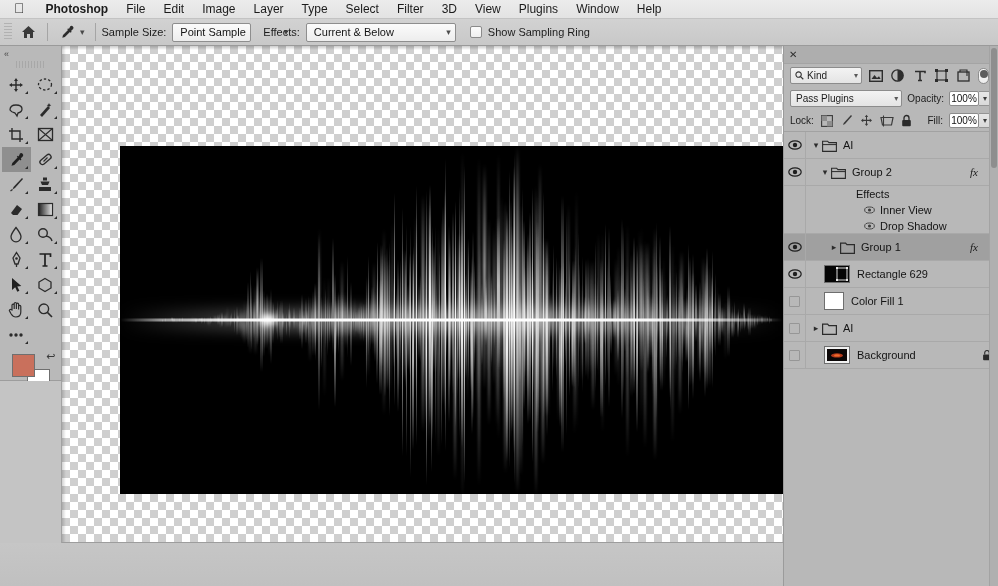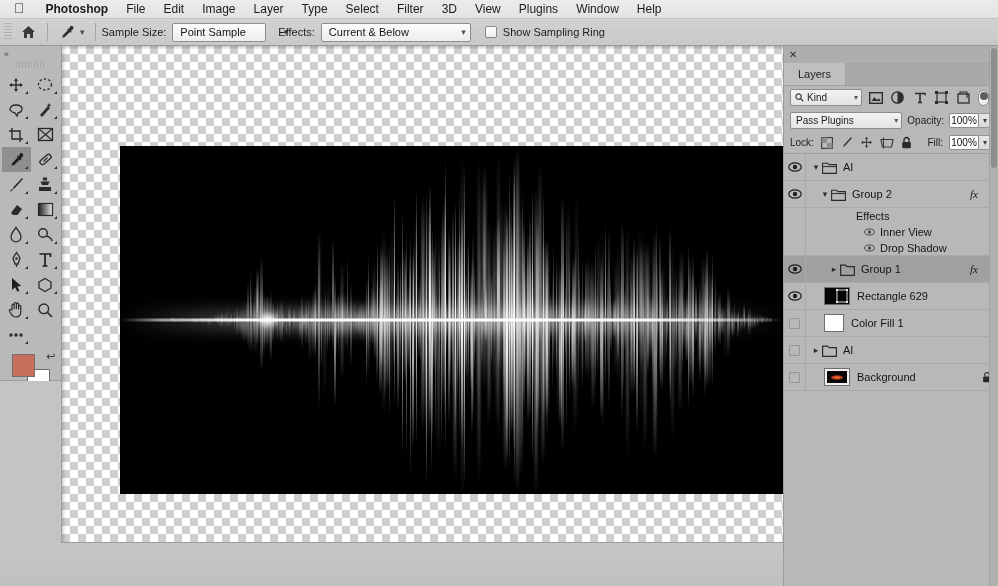--- a/index.html
+++ b/index.html
@@ -299,21 +299,21 @@
     </div>
     <div class="ob-sep"></div>
     <div class="ob-tool">
       <svg width="17" height="17" viewBox="0 0 17 17">
         <path d="M12.3 2.2 a2 2 0 0 1 2.8 2.8 l-2.1 2.1 l.7 .7 l-1 1 l-.8-.8 l-5 5 l-2.6 .7 l.7-2.6 l5-5 l-.8-.8 l1-1 l.7 .7 z" fill="#2d2d2d"></path>
       </svg>
       <span class="cv" style="font-size:9px;opacity:.75;">▾</span>
     </div>
     <div class="ob-sep"></div>
     <span class="ob-label">Sample Size:</span>
-    <div class="ob-select" style="width:94px;margin-left:6px;gap:28px;">
+    <div class="ob-select" style="width:79px;margin-left:6px;gap:28px;">
       <span>Point Sample</span>
       <span class="cv">▾</span>
     </div>
     <span class="ob-label" style="margin-left:12px;">Effects:</span>
     <div class="ob-select" style="width:150px;margin-left:6px;">
       <span>Current &amp; Below</span>
       <span class="cv">▾</span>
     </div>
     <div class="ob-checkrow">
       <div class="ob-check"></div>
@@ -927,25 +927,20 @@
     </div>
   </div>
   <div id="lowerstrip"></div>
 
   <div id="rightpanel">
 
     <div id="panel-titlebar">
       <span class="panel-close">✕</span>
     </div>
 
-    <div id="panel-tabs">
-      <div class="panel-tab">
-        <span>Layers</span>
-      </div>
-    </div>
 
     <div id="filterrow">
       <div class="kind-select">
         <svg width="9" height="9" viewBox="0 0 10 10">
             <circle cx="4" cy="4" r="3" fill="none" stroke="#333" stroke-width="1.2"></circle>
             <path d="M6.2 6.2 L9.2 9.2" stroke="#333" stroke-width="1.3"></path>
           </svg>
         <span>Kind</span>
         <span class="cv">▾</span>
       </div>

